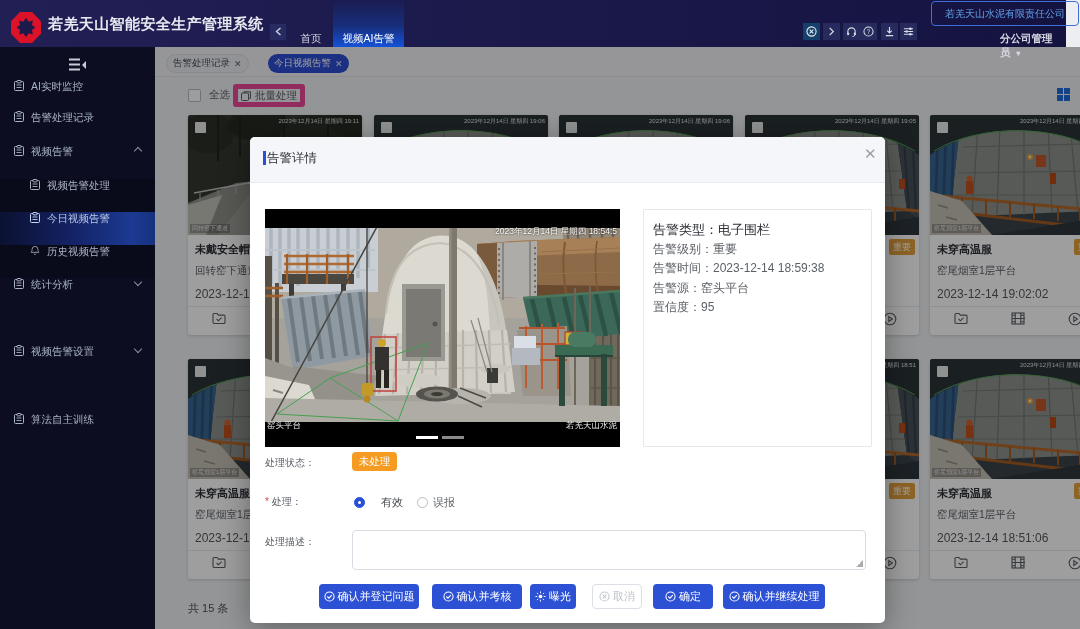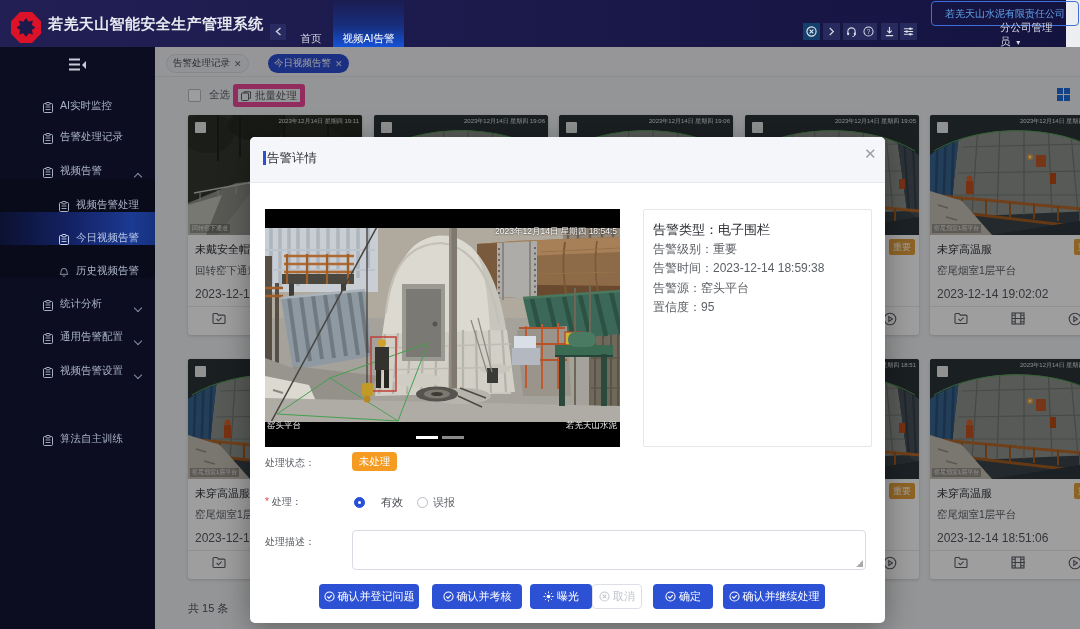--- a/index.html
+++ b/index.html
@@ -9,25 +9,25 @@
 #hdr{position:absolute;left:0;top:0;width:1066px;height:47px;background:linear-gradient(90deg,#221f55 0%,#1b1a4b 45%,#141340 100%);z-index:30;}
 #logo{position:absolute;left:11px;top:12px;width:30px;height:31px;}
 #htitle{position:absolute;left:48px;top:15px;font-size:15px;font-weight:bold;color:#e7e8f0;letter-spacing:0.4px;}
 #collapse{position:absolute;left:270px;top:24px;width:16px;height:16px;background:#272b61;color:#cfd2e2;font-size:10px;text-align:center;line-height:15px;}
 .hnav{position:absolute;top:0;height:47px;padding-top:30px;box-sizing:border-box;color:#dadce8;font-size:10.5px;display:flex;align-items:center;justify-content:center;}
 #nav1{left:291px;width:40px;}
 #nav2{left:333px;width:71px;background:linear-gradient(180deg,#1b1c50 0%,#172e7c 55%,#1552d8 100%);color:#fff;}
 .hicon{position:absolute;top:23px;width:17px;height:17px;background:#262a5c;display:flex;align-items:center;justify-content:center;}
 .hicon svg{display:block;}
 #compbox{position:absolute;left:931px;top:1px;width:148px;height:25px;border:1px solid #3f6fd8;border-radius:4px;color:#62a0e8;font-size:10px;text-align:center;line-height:23px;}
-#role{position:absolute;left:1000px;top:21px;color:#d6d8e2;font-size:10.5px;}
+#role{position:absolute;left:1000px;top:32px;color:#d6d8e2;font-size:10.5px;font-weight:bold;}
 
 #side{position:absolute;left:0;top:47px;width:155px;height:582px;background:#0c0d20;z-index:20;}
 #fold{position:absolute;left:69px;top:11px;}
-.mi{position:absolute;left:0;width:155px;height:33px;color:#a9b2c5;font-size:10.5px;display:flex;align-items:flex-end;padding-left:29px;}
+.mi{position:absolute;left:0;width:155px;height:33px;color:#a9b2c5;font-size:10.5px;display:flex;align-items:flex-start;}
 .mi .ic{margin-left:14px;width:10px;height:11px;flex:none;}
 .mi .tx{margin-left:7px;white-space:nowrap;}
 .mi .ar{position:absolute;right:13px;width:7px;height:7px;}.mi .ar:before{content:"";position:absolute;left:0;top:1px;width:5px;height:5px;border-right:1.3px solid #8791a5;border-bottom:1.3px solid #8791a5;transform:rotate(45deg);}.mi .arup:before{transform:rotate(-135deg);top:3px;}
 .sub{background:#090a1a;}
 .sub .ic{margin-left:30px;}
 .sel{background:linear-gradient(90deg,#0b1130 0%,#142367 48%,#1b3a92 85%,#17317e 100%);color:#b9c7e4;}
 
 #main{position:absolute;left:155px;top:47px;width:925px;height:582px;background:#eef0f3;}
 #tabbar{position:absolute;left:0;top:0;width:925px;height:30px;background:#f2f3f6;border-bottom:1px solid #e2e4e8;}
 .pill{position:absolute;top:7px;height:19px;border-radius:10px;font-size:9.5px;display:flex;align-items:center;white-space:nowrap;}
@@ -40,21 +40,21 @@
 #btn-batch{position:absolute;left:78px;top:7px;width:72px;height:23px;border:5px solid #ec4899;border-radius:3px;color:#585d66;font-size:10.5px;display:flex;align-items:center;justify-content:center;gap:4px;background:transparent;}
 #viewtog{position:absolute;left:902px;top:11px;width:30px;height:13px;}
 #total{position:absolute;left:33px;top:554px;font-size:11px;color:#4c5058;}
 
 .card{position:absolute;width:174px;height:220px;background:#fff;border-radius:3px;box-shadow:0 1px 3px rgba(0,0,0,0.15);}
 .card .img{position:relative;width:174px;height:120px;background:#444;overflow:hidden;border-radius:3px 3px 0 0;}
 .card .img svg{position:absolute;left:0;top:0;}
 .card .ckb{position:absolute;left:7px;top:7px;width:11px;height:11px;background:rgba(250,250,250,0.92);border-radius:1px;z-index:2;}
 .card .ts{position:absolute;right:3px;top:2px;color:rgba(255,255,255,0.85);font-size:6px;z-index:2;white-space:nowrap;}
 .card .camlbl{position:absolute;left:2px;bottom:2px;color:rgba(255,255,255,0.8);font-size:6px;z-index:2;background:rgba(60,60,60,0.35);padding:0 2px;}
-.card .ttl{position:absolute;left:7px;top:127px;font-size:11px;font-weight:normal;color:#2e3138;white-space:nowrap;}
+.card .ttl{position:absolute;left:7px;top:127px;font-size:11px;font-weight:bold;color:#2e3138;white-space:nowrap;}
 .card .bdg{position:absolute;right:4px;top:124px;width:26px;height:16px;background:#e6a23c;border-radius:2px;color:#fff;font-size:9px;text-align:center;line-height:16px;}
 .card .loc{position:absolute;left:7px;top:149px;font-size:10.5px;color:#5a5e66;white-space:nowrap;}
 .card .dat{position:absolute;left:7px;top:172px;font-size:12px;color:#55585f;white-space:nowrap;}
 .card .sep{position:absolute;left:0;top:191px;width:174px;height:1px;background:#e8eaee;}
 .card .irow{position:absolute;left:0;top:191px;width:174px;height:29px;}
 .card .irow svg{position:absolute;top:6px;}
 
 #mask{position:absolute;left:155px;top:47px;width:925px;height:582px;background:rgba(0,0,0,0.38);z-index:25;}
 
 #modal{position:absolute;left:250px;top:137px;width:635px;height:486px;background:#fff;border-radius:5px;box-shadow:0 6px 30px rgba(0,0,0,0.35);z-index:40;}
@@ -197,29 +197,20 @@
         </svg>
         <span class="tx">历史视频告警</span>
       </div>
  <div class="mi" style="top:231px;">
         <svg class="ic" viewBox="0 0 10 11">
           <rect x="0.5" y="1.5" width="9" height="9" rx="1" fill="none" stroke="#a9b2c5"></rect>
           <rect x="3" y="0.5" width="4" height="2.4" rx="0.6" fill="#0c0d20" stroke="#a9b2c5"></rect>
           <path d="M2.5 5 h5 M2.5 7.5 h5" stroke="#a9b2c5" stroke-width="0.9"></path>
         </svg>
         <span class="tx">统计分析</span>
-        <span class="ar"></span>
-      </div>
- <div class="mi" style="top:264px;">
-        <svg class="ic" viewBox="0 0 10 11">
-          <rect x="0.5" y="1.5" width="9" height="9" rx="1" fill="none" stroke="#a9b2c5"></rect>
-          <rect x="3" y="0.5" width="4" height="2.4" rx="0.6" fill="#0c0d20" stroke="#a9b2c5"></rect>
-          <path d="M2.5 5 h5 M2.5 7.5 h5" stroke="#a9b2c5" stroke-width="0.9"></path>
-        </svg>
-        <span class="tx">通用告警配置</span>
         <span class="ar"></span>
       </div>
  <div class="mi" style="top:298px;">
         <svg class="ic" viewBox="0 0 10 11">
           <rect x="0.5" y="1.5" width="9" height="9" rx="1" fill="none" stroke="#a9b2c5"></rect>
           <rect x="3" y="0.5" width="4" height="2.4" rx="0.6" fill="#0c0d20" stroke="#a9b2c5"></rect>
           <path d="M2.5 5 h5 M2.5 7.5 h5" stroke="#a9b2c5" stroke-width="0.9"></path>
         </svg>
         <span class="tx">视频告警设置</span>
         <span class="ar"></span>
@@ -783,21 +774,21 @@
   <div id="ta"></div>
  </div>
  <div class="mbtn" style="left:69px;width:100px;"><svg width="11" height="11" viewBox="0 0 12 12">
           <circle cx="6" cy="6" r="5" fill="none" stroke="#fff" stroke-width="1.1"></circle>
           <path d="M3.6 6 L5.4 7.8 L8.5 4.4" fill="none" stroke="#fff" stroke-width="1.2"></path>
         </svg>确认并登记问题</div>
  <div class="mbtn" style="left:182px;width:90px;"><svg width="11" height="11" viewBox="0 0 12 12">
           <circle cx="6" cy="6" r="5" fill="none" stroke="#fff" stroke-width="1.1"></circle>
           <path d="M3.6 6 L5.4 7.8 L8.5 4.4" fill="none" stroke="#fff" stroke-width="1.2"></path>
         </svg>确认并考核</div>
- <div class="mbtn" style="left:280px;width:62px;"><svg width="11" height="11" viewBox="0 0 12 12">
+ <div class="mbtn" style="left:280px;width:46px;"><svg width="11" height="11" viewBox="0 0 12 12">
           <circle cx="6" cy="6" r="2" fill="#fff"></circle>
           <path d="M6 0.5 v2 M6 9.5 v2 M0.5 6 h2 M9.5 6 h2 M2.1 2.1 l1.4 1.4 M8.5 8.5 l1.4 1.4 M9.9 2.1 L8.5 3.5 M3.5 8.5 L2.1 9.9" stroke="#fff" stroke-width="1"></path>
         </svg>曝光</div>
  <div class="mbtn" id="mb4" style="left:342px;width:50px;"><svg width="11" height="11" viewBox="0 0 12 12">
           <circle cx="6" cy="6" r="5" fill="none" stroke="#c3c7cf" stroke-width="1.1"></circle>
           <path d="M4 4 L8 8 M8 4 L4 8" stroke="#c3c7cf" stroke-width="1.1"></path>
         </svg>取消</div>
  <div class="mbtn" style="left:403px;width:60px;"><svg width="11" height="11" viewBox="0 0 12 12">
           <circle cx="6" cy="6" r="5" fill="none" stroke="#fff" stroke-width="1.1"></circle>
           <path d="M3.6 6 L5.4 7.8 L8.5 4.4" fill="none" stroke="#fff" stroke-width="1.2"></path>

